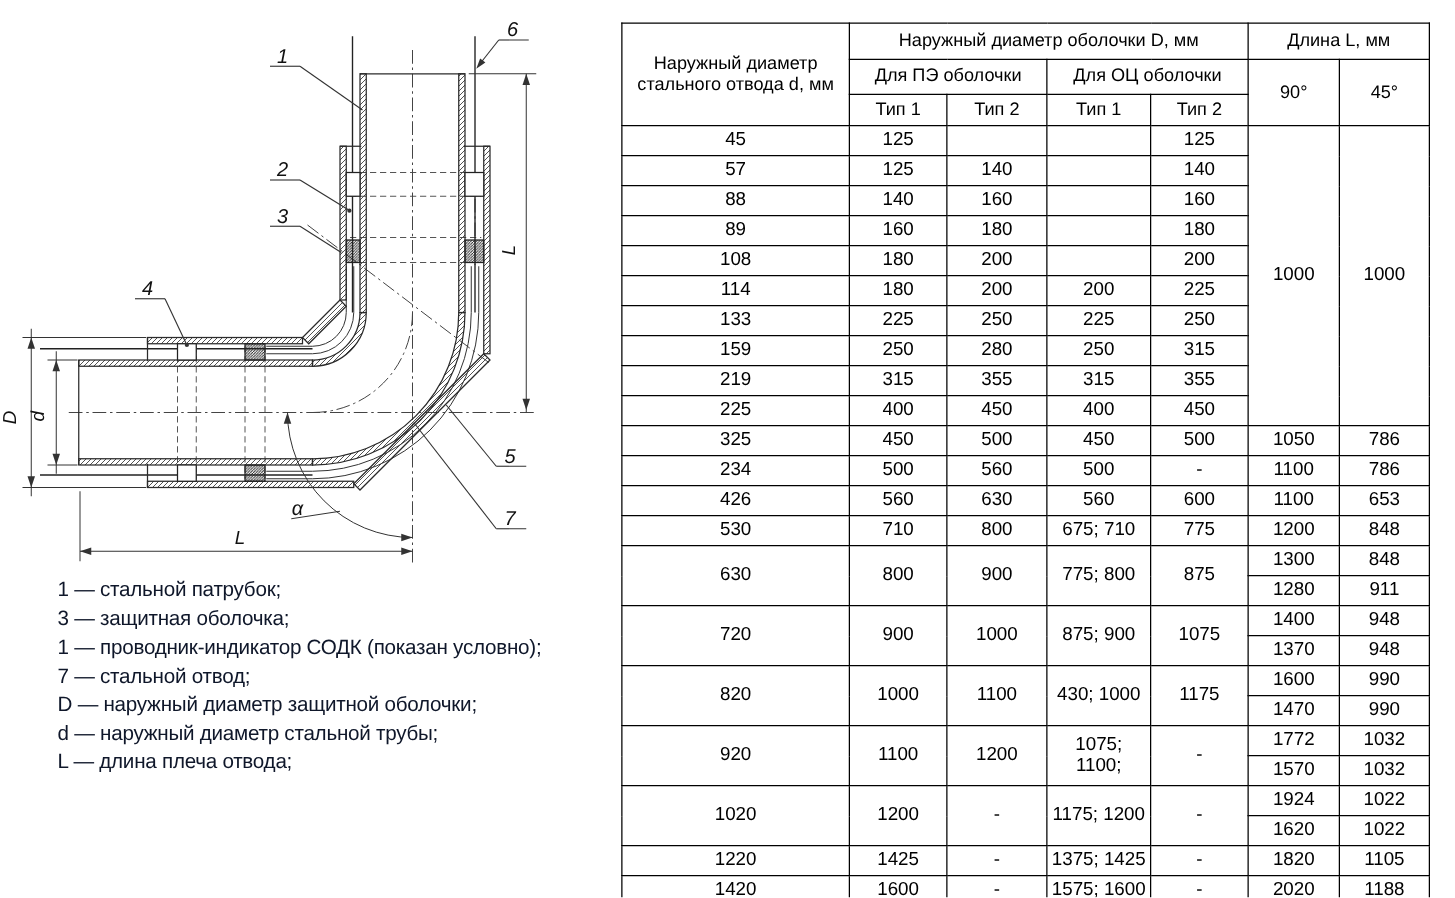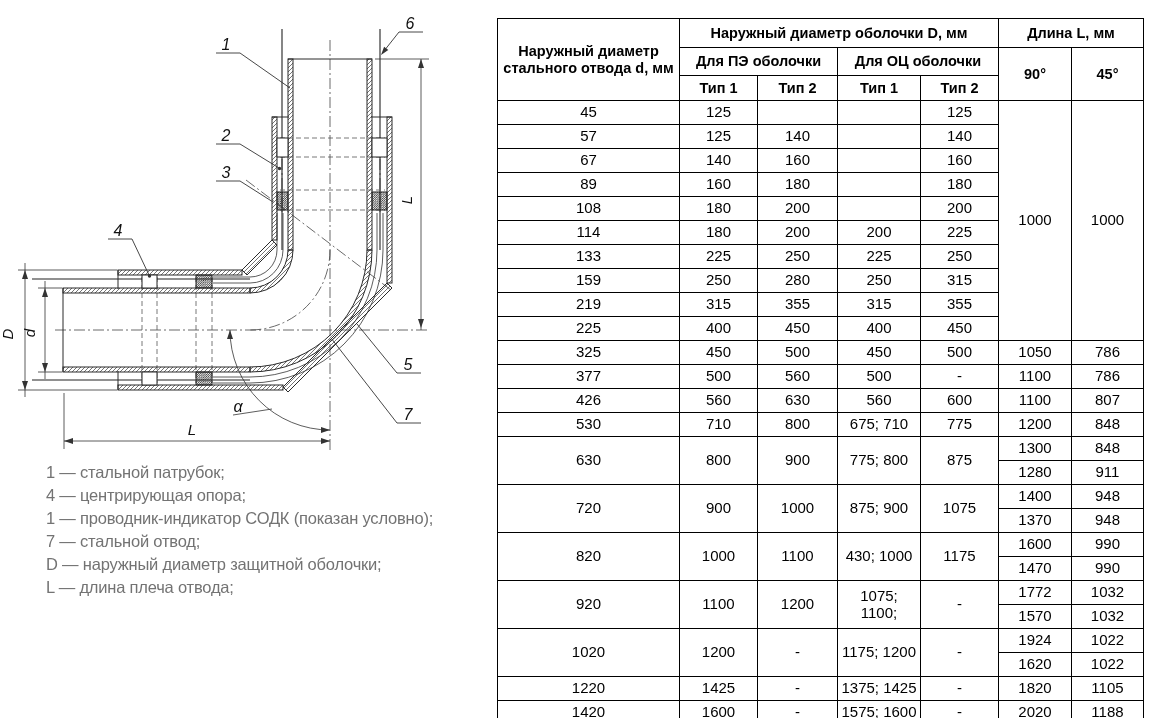--- a/index.html
+++ b/index.html
@@ -2,27 +2,27 @@
 <html><head>
 <meta charset="utf-8">
 <style>
   html,body{margin:0;padding:0;background:#fff;}
   #page{position:relative;width:1164px;height:718px;background:#ffffff;overflow:hidden;
         font-family:"Liberation Sans",sans-serif;color:#000;}
   
   #draw{position:absolute;left:0;top:0;}
   
   #legend{position:absolute;left:46px;top:461px;font-size:16.5px;line-height:22.9px;
-          letter-spacing:-0.2px;color:#737373;white-space:nowrap;}
+          letter-spacing:-0.2px;color:#0f172a;white-space:nowrap;}
   
   #tblwrap{position:absolute;left:497px;top:18px;}
   table.spec{border-collapse:collapse;table-layout:fixed;background:#fff;}
   table.spec th,table.spec td{border:1px solid #000;text-align:center;vertical-align:middle;
       padding:0 2px;overflow:hidden;}
-  table.spec th{font-weight:bold;font-size:14.5px;line-height:1.15;}
+  table.spec th{font-weight:normal;font-size:14.5px;line-height:1.15;}
   table.spec td{font-size:15px;height:23px;line-height:1.1;}
   col.c-d{width:182px;} col.c-pe1{width:78px;} col.c-pe2{width:80px;}
   col.c-oc1{width:83px;} col.c-oc2{width:78px;} col.c-90{width:73px;} col.c-45{width:72px;}
   tr.h1 th{height:28px;} tr.h2 th{height:27px;} tr.h3 th{height:24px;}
   text.lbl{font-family:"Liberation Sans",sans-serif;font-style:italic;font-size:16px;fill:#111;}
   text.dim{font-family:"Liberation Sans",sans-serif;font-style:italic;font-size:15px;fill:#111;}
 </style>
 </head>
 <body>
 
@@ -184,24 +184,25 @@
     <text class="lbl" x="226" y="141" text-anchor="middle">2</text>
     <text class="lbl" x="226" y="178" text-anchor="middle">3</text>
     <text class="lbl" x="118" y="236" text-anchor="middle">4</text>
     <text class="lbl" x="408" y="370" text-anchor="middle">5</text>
     <text class="lbl" x="410" y="29" text-anchor="middle">6</text>
     <text class="lbl" x="408" y="420" text-anchor="middle">7</text>
   </svg>
 
   <div id="legend">
       <div class="legend-line">1 — стальной патрубок;</div>
-      <div class="legend-line">4 — центрирующая опора;</div>
+      <div class="legend-line">3 — защитная оболочка;</div>
       <div class="legend-line">1 — проводник-индикатор СОДК (показан условно);</div>
       <div class="legend-line">7 — стальной отвод;</div>
       <div class="legend-line">D — наружный диаметр защитной оболочки;</div>
+      <div class="legend-line">d — наружный диаметр стальной трубы;</div>
       <div class="legend-line">L — длина плеча отвода;</div>
     </div>
 
   <div id="tblwrap">
     <table class="spec">
       <colgroup>
         <col class="c-d">
           <col class="c-pe1">
           <col class="c-pe2">
         <col class="c-oc1">
@@ -239,21 +240,21 @@
             <td rowspan="10">1000</td>
           </tr>
           <tr>
             <td>57</td>
             <td>125</td>
             <td>140</td>
             <td></td>
             <td>140</td>
           </tr>
           <tr>
-            <td>67</td>
+            <td>88</td>
             <td>140</td>
             <td>160</td>
             <td></td>
             <td>160</td>
           </tr>
           <tr>
             <td>89</td>
             <td>160</td>
             <td>180</td>
             <td></td>
@@ -304,36 +305,36 @@
           <tr>
             <td>325</td>
             <td>450</td>
             <td>500</td>
             <td>450</td>
             <td>500</td>
             <td>1050</td>
             <td>786</td>
           </tr>
           <tr>
-            <td>377</td>
+            <td>234</td>
             <td>500</td>
             <td>560</td>
             <td>500</td>
             <td>-</td>
             <td>1100</td>
             <td>786</td>
           </tr>
           <tr>
             <td>426</td>
             <td>560</td>
             <td>630</td>
             <td>560</td>
             <td>600</td>
             <td>1100</td>
-            <td>807</td>
+            <td>653</td>
           </tr>
           <tr>
             <td>530</td>
             <td>710</td>
             <td>800</td>
             <td>675; 710</td>
             <td>775</td>
             <td>1200</td>
             <td>848</td>
           </tr>

